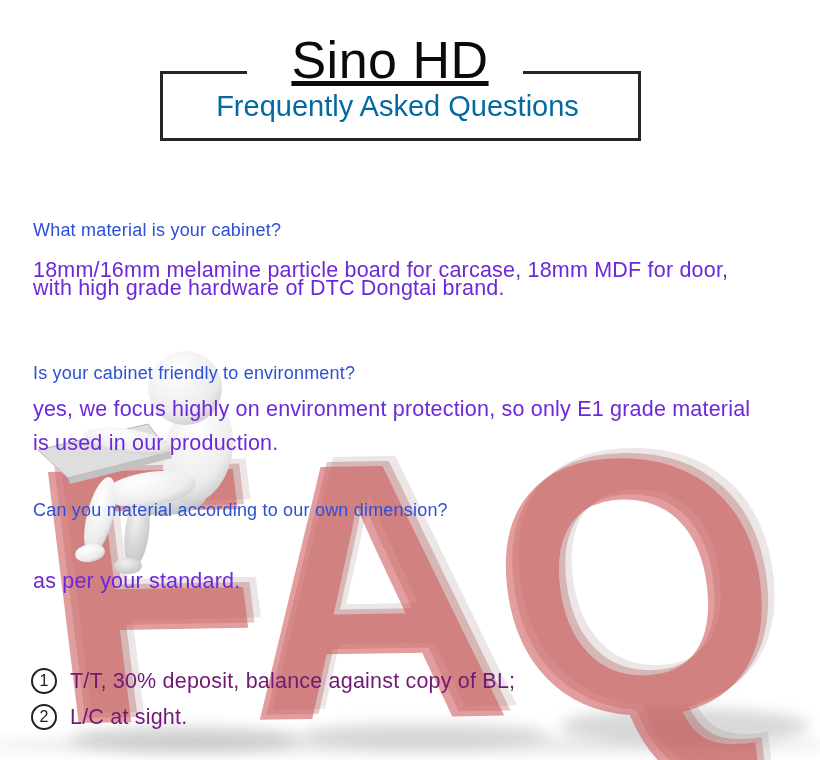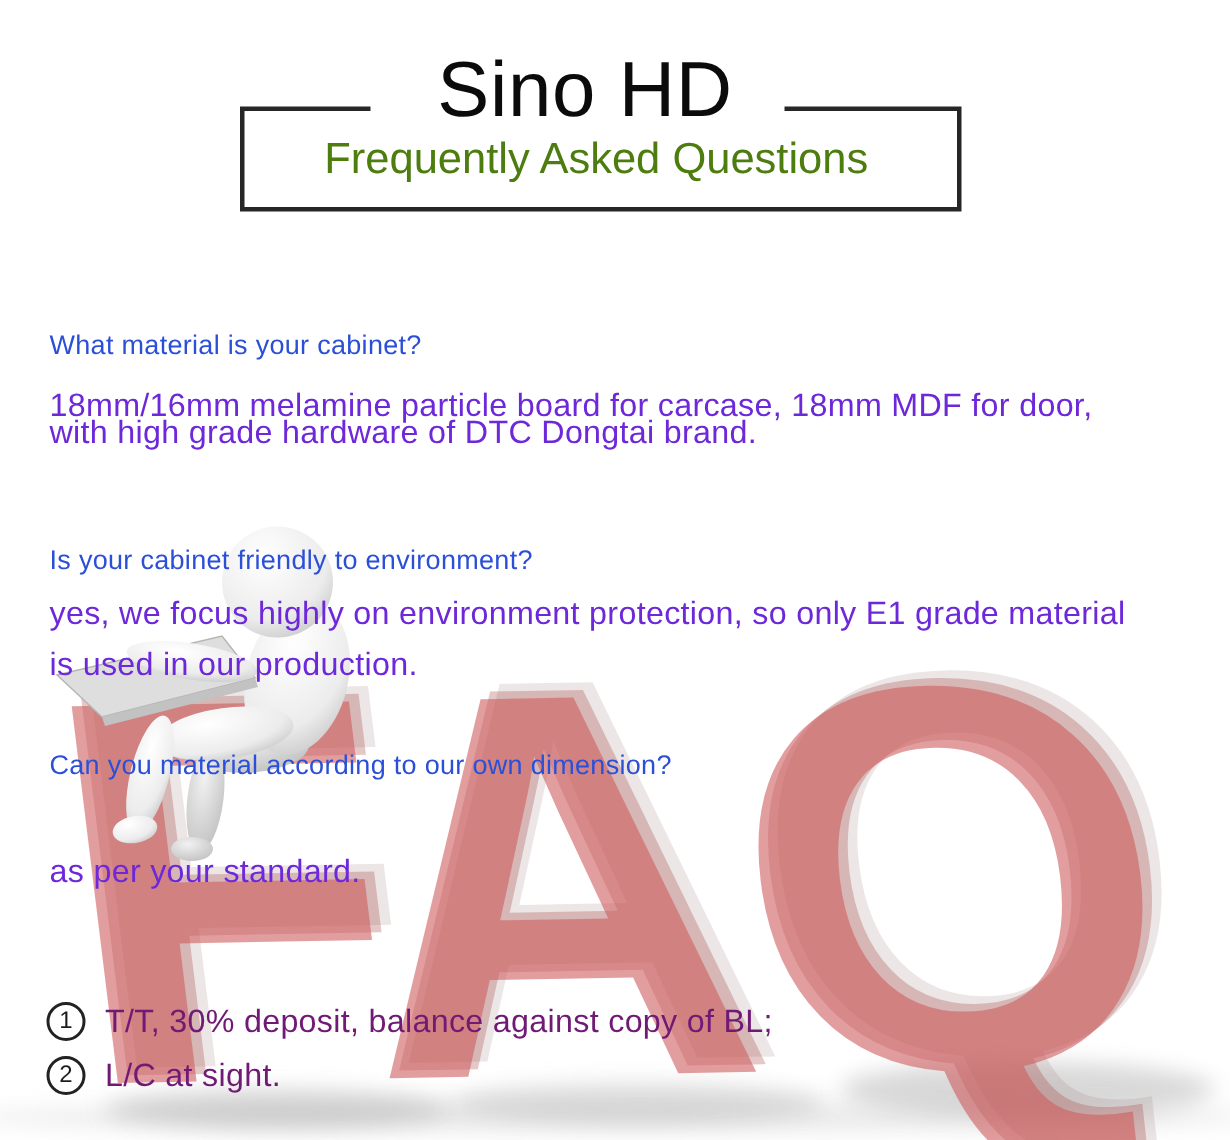--- a/index.html
+++ b/index.html
@@ -20,25 +20,25 @@
     transform:skewX(6deg) rotate(-1deg);transform-origin:50% 90%;
     text-shadow:7px -5px 0 rgba(170,80,80,0.32), 14px -10px 0 rgba(160,130,130,0.20);
     user-select:none;
   }
   .figure-svg{position:absolute;left:20px;top:322px;z-index:2;}
   
   .hbox{position:absolute;left:160px;top:71px;width:475px;height:64px;border:3px solid #262626;z-index:4;background:transparent;}
   .hbox-gap{position:absolute;left:247px;top:68px;width:276px;height:10px;background:#ffffff;z-index:5;}
   .brand{
     position:absolute;left:140px;top:30px;width:500px;text-align:center;z-index:6;
-    font-size:52px;color:#0b0b0b;letter-spacing:0.5px;white-space:nowrap;
+    font-size:52px;color:#0b0b0b;letter-spacing:0.5px;white-space:nowrap;text-decoration:underline;
   }
   .subtitle{
     position:absolute;left:160px;top:90px;width:475px;text-align:center;z-index:6;
-    font-size:29px;color:#4d7c0f;white-space:nowrap;
+    font-size:29px;color:#0369a1;white-space:nowrap;
   }
   
   .q{
     position:absolute;left:33px;z-index:7;white-space:nowrap;
     font-size:18px;font-weight:normal;color:#2b4fd7;letter-spacing:0.2px;
   }
   .a{
     position:absolute;left:33px;z-index:7;white-space:nowrap;
     font-size:21.5px;color:#6d28d9;letter-spacing:0.2px;
   }

